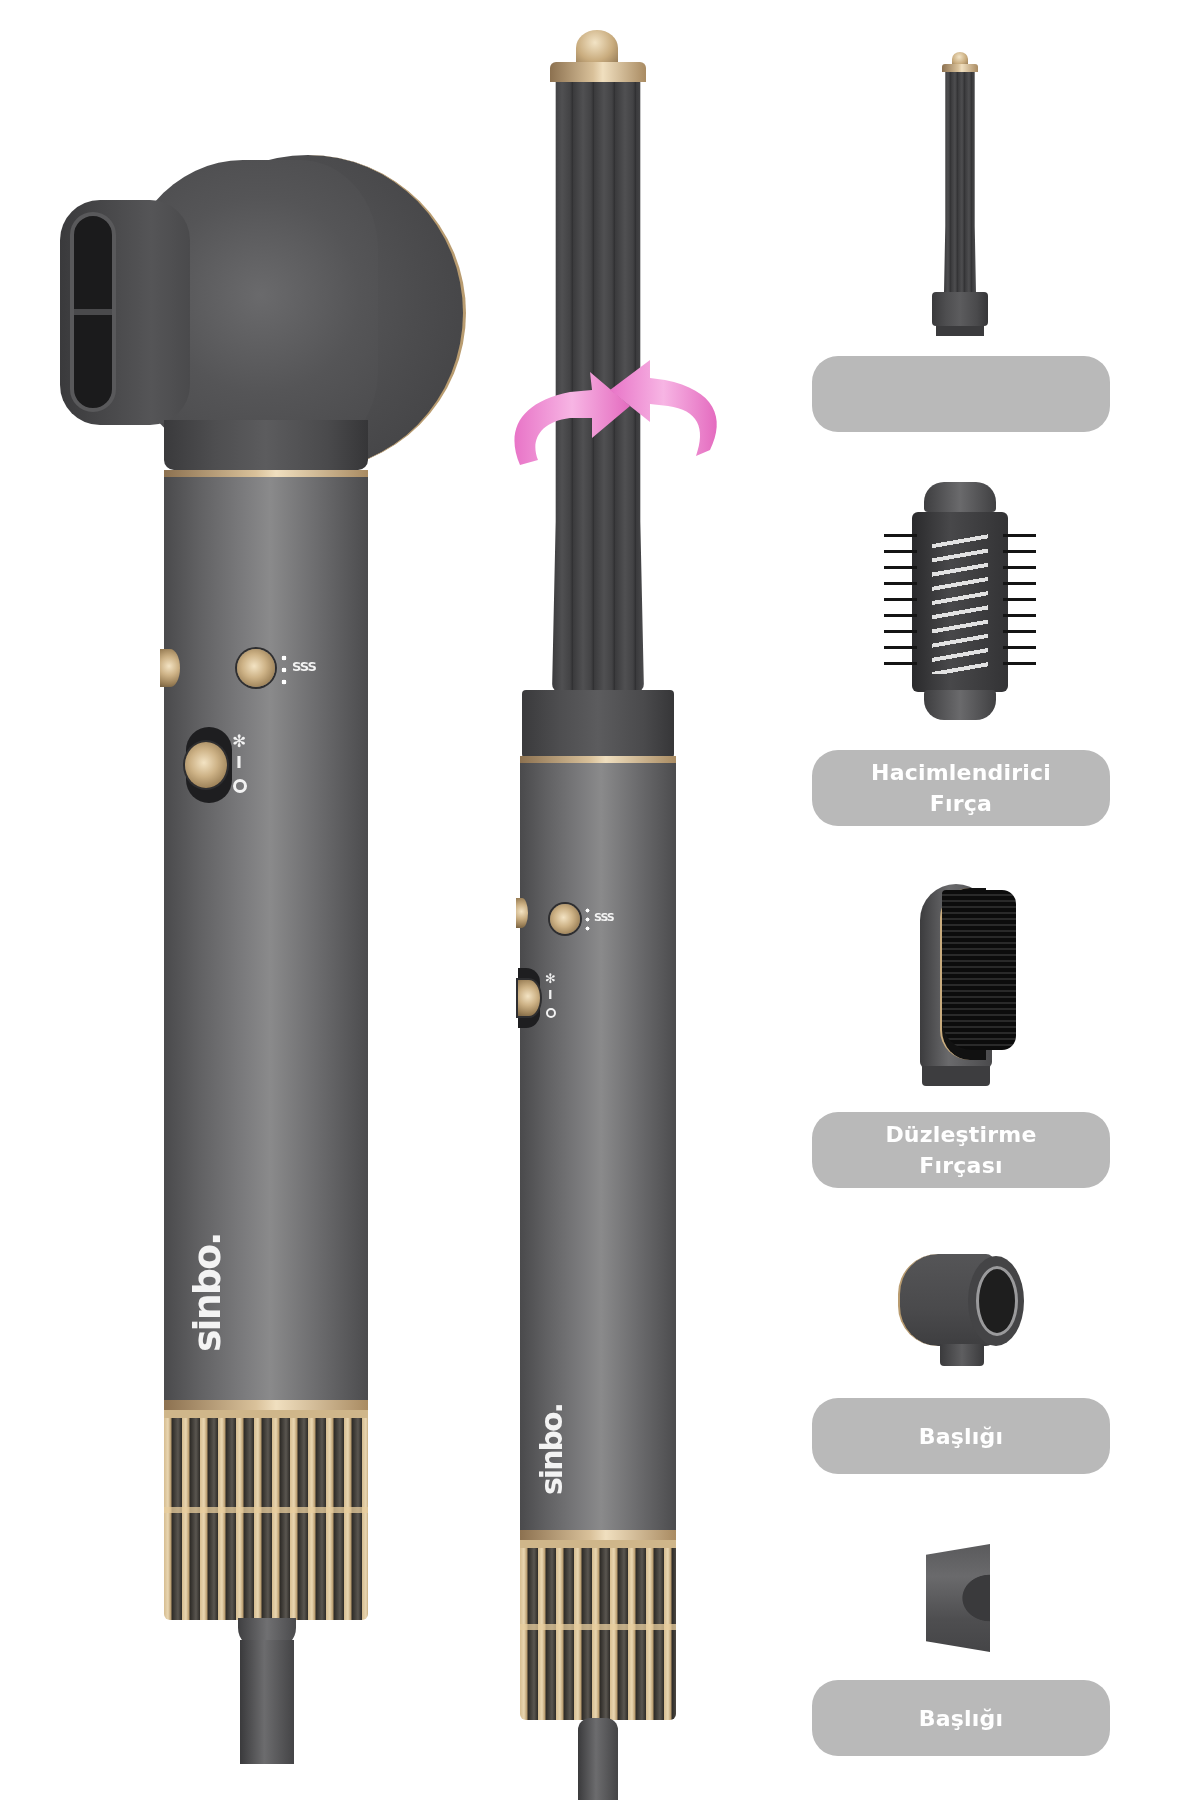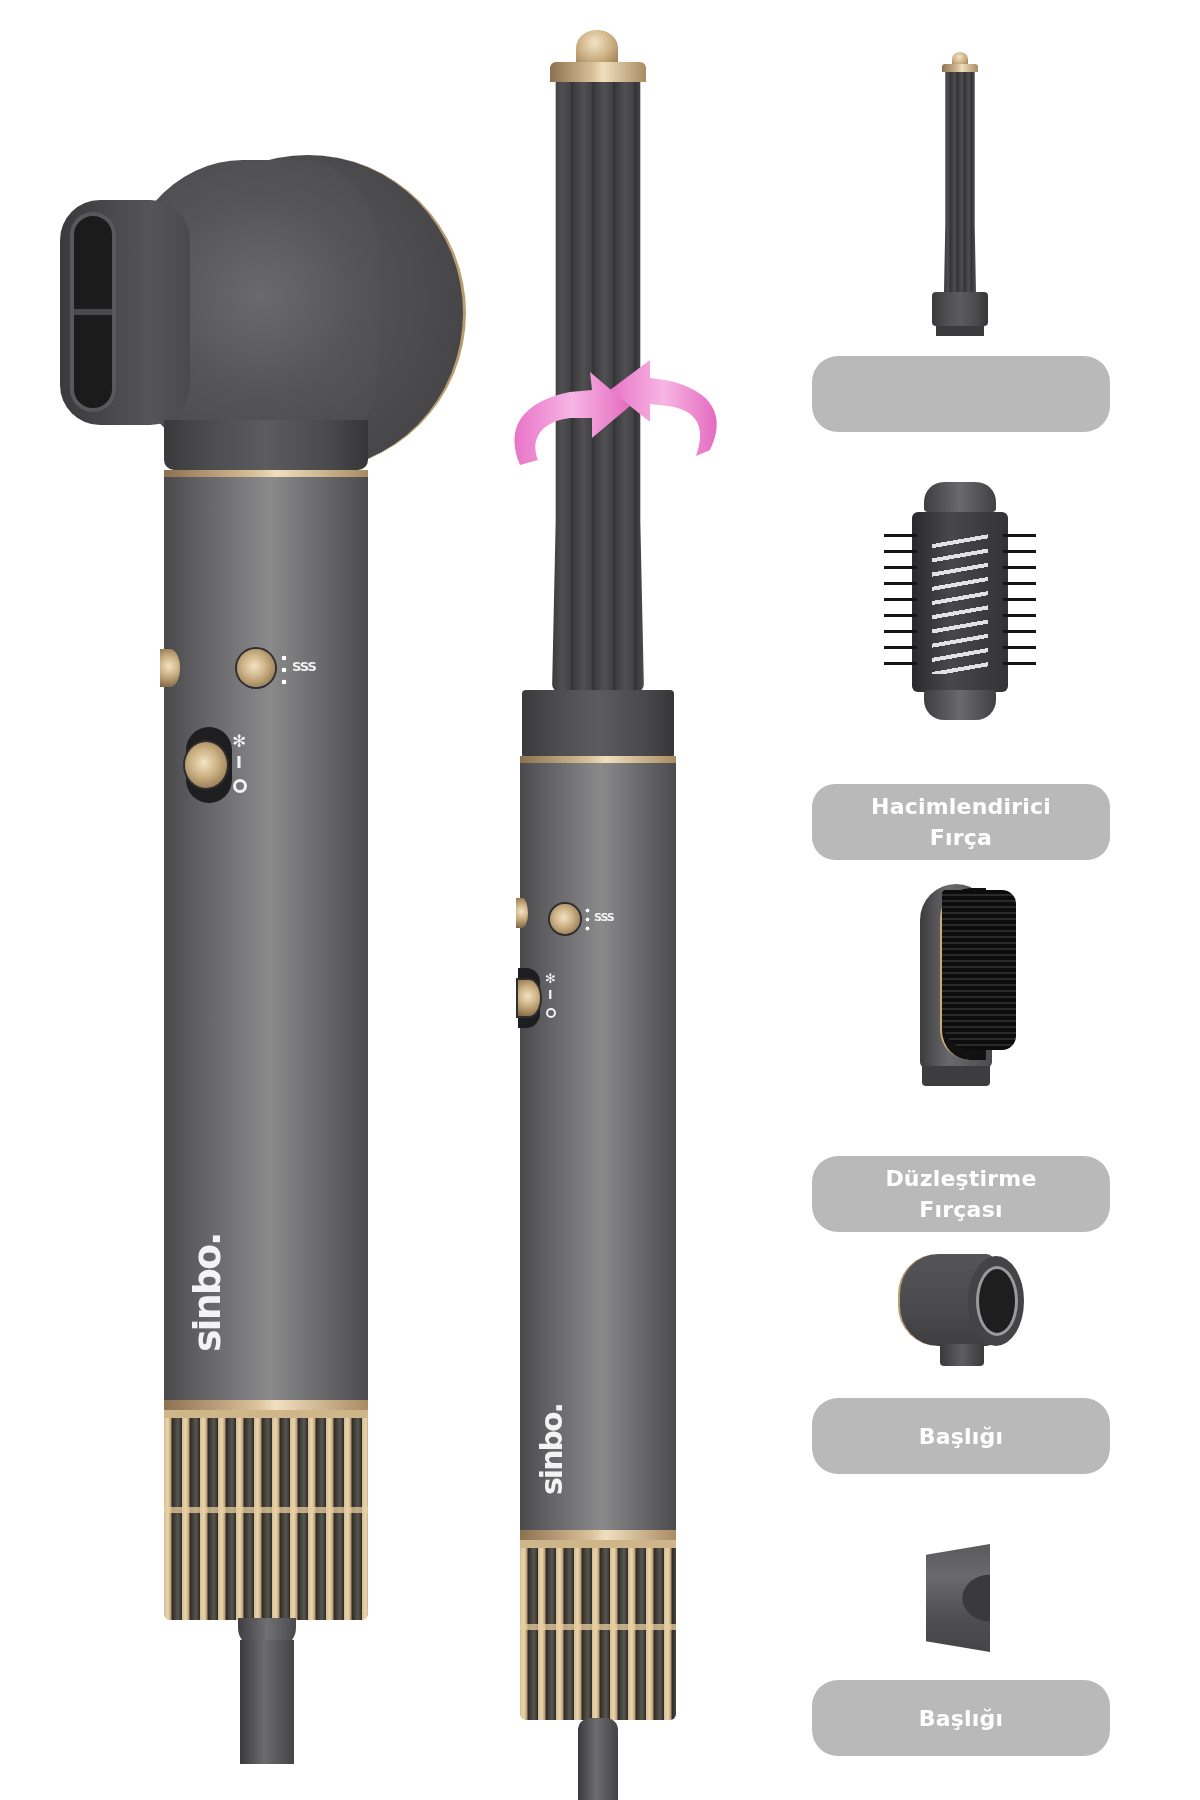--- a/index.html
+++ b/index.html
@@ -142,35 +142,35 @@
     <div class="abs" style="left:44px;top:4px;width:72px;height:30px;border-radius:20px 20px 4px 4px;background:linear-gradient(90deg,#3e3e40,#6a6a6c,#404042);"></div>
     <div class="abs" style="left:32px;top:34px;width:96px;height:180px;border-radius:6px;background:linear-gradient(90deg,#2a2a2c,#48484a 40%,#333335);"></div>
     <div class="abs" style="left:4px;top:56px;width:152px;height:140px;
          background:repeating-linear-gradient(180deg,#141414 0px,#141414 3px,transparent 3px,transparent 16px);
          -webkit-mask:linear-gradient(90deg,#000 0,#000 22%,transparent 22%,transparent 78%,#000 78%);
          mask:linear-gradient(90deg,#000 0,#000 22%,transparent 22%,transparent 78%,#000 78%);"></div>
     <div class="abs" style="left:52px;top:56px;width:56px;height:140px;
          background:repeating-linear-gradient(170deg,transparent 0px,transparent 10px,#ffffff 10px,#ffffff 14px);opacity:0.85;"></div>
     <div class="abs" style="left:44px;top:212px;width:72px;height:30px;border-radius:4px 4px 20px 20px;background:linear-gradient(90deg,#3e3e40,#6a6a6c,#404042);"></div>
   </div>
-  <div class="label-pill" style="left:12px;top:784px;border-radius:23px;">
+  <div class="label-pill" style="left:12px;top:750px;">
     <span>Hacimlendirici</span>
     <span>Fırça</span>
   </div>
 
   <div class="abs" style="left:118px;top:880px;width:100px;height:210px;">
     <div class="abs" style="left:2px;top:4px;width:72px;height:184px;border-radius:36px 36px 6px 6px;
          background:linear-gradient(90deg,#3c3c3e,#6a6a6c 40%,#4a4a4c);"></div>
     <div class="abs" style="left:22px;top:8px;width:46px;height:172px;border-radius:30px 0 0 30px;border-left:2px solid #c9ac7e;background:#111;"></div>
     <div class="abs" style="left:24px;top:10px;width:74px;height:160px;
          background:repeating-linear-gradient(180deg,#0c0c0c 0px,#0c0c0c 4px,#2a2a2a 4px,#2a2a2a 6px);
          border-radius:4px 14px 14px 30px;"></div>
     <div class="abs" style="left:4px;top:186px;width:68px;height:20px;background:#3d3d3f;border-radius:0 0 4px 4px;"></div>
   </div>
-  <div class="label-pill" style="left:12px;top:1156px;">
+  <div class="label-pill" style="left:12px;top:1112px;">
     <span>Düzleştirme</span>
     <span>Fırçası</span>
   </div>
 
   <div class="abs" style="left:96px;top:1250px;width:140px;height:130px;">
     <div class="abs" style="left:2px;top:4px;width:96px;height:92px;border-radius:40px 8px 8px 40px;
          background:linear-gradient(180deg,#555557,#4a4a4c 60%,#3e3e40);border-left:2px solid #b99c70;"></div>
     <div class="abs" style="left:72px;top:6px;width:56px;height:90px;border-radius:50%;background:#444446;"></div>
     <div class="abs" style="left:80px;top:16px;width:42px;height:70px;border-radius:50%;background:#1e1e1e;border:3px solid #9a9a9c;"></div>
     <div class="abs" style="left:44px;top:94px;width:44px;height:22px;background:linear-gradient(90deg,#3a3a3c,#5e5e60,#3a3a3c);border-radius:0 0 4px 4px;"></div>

